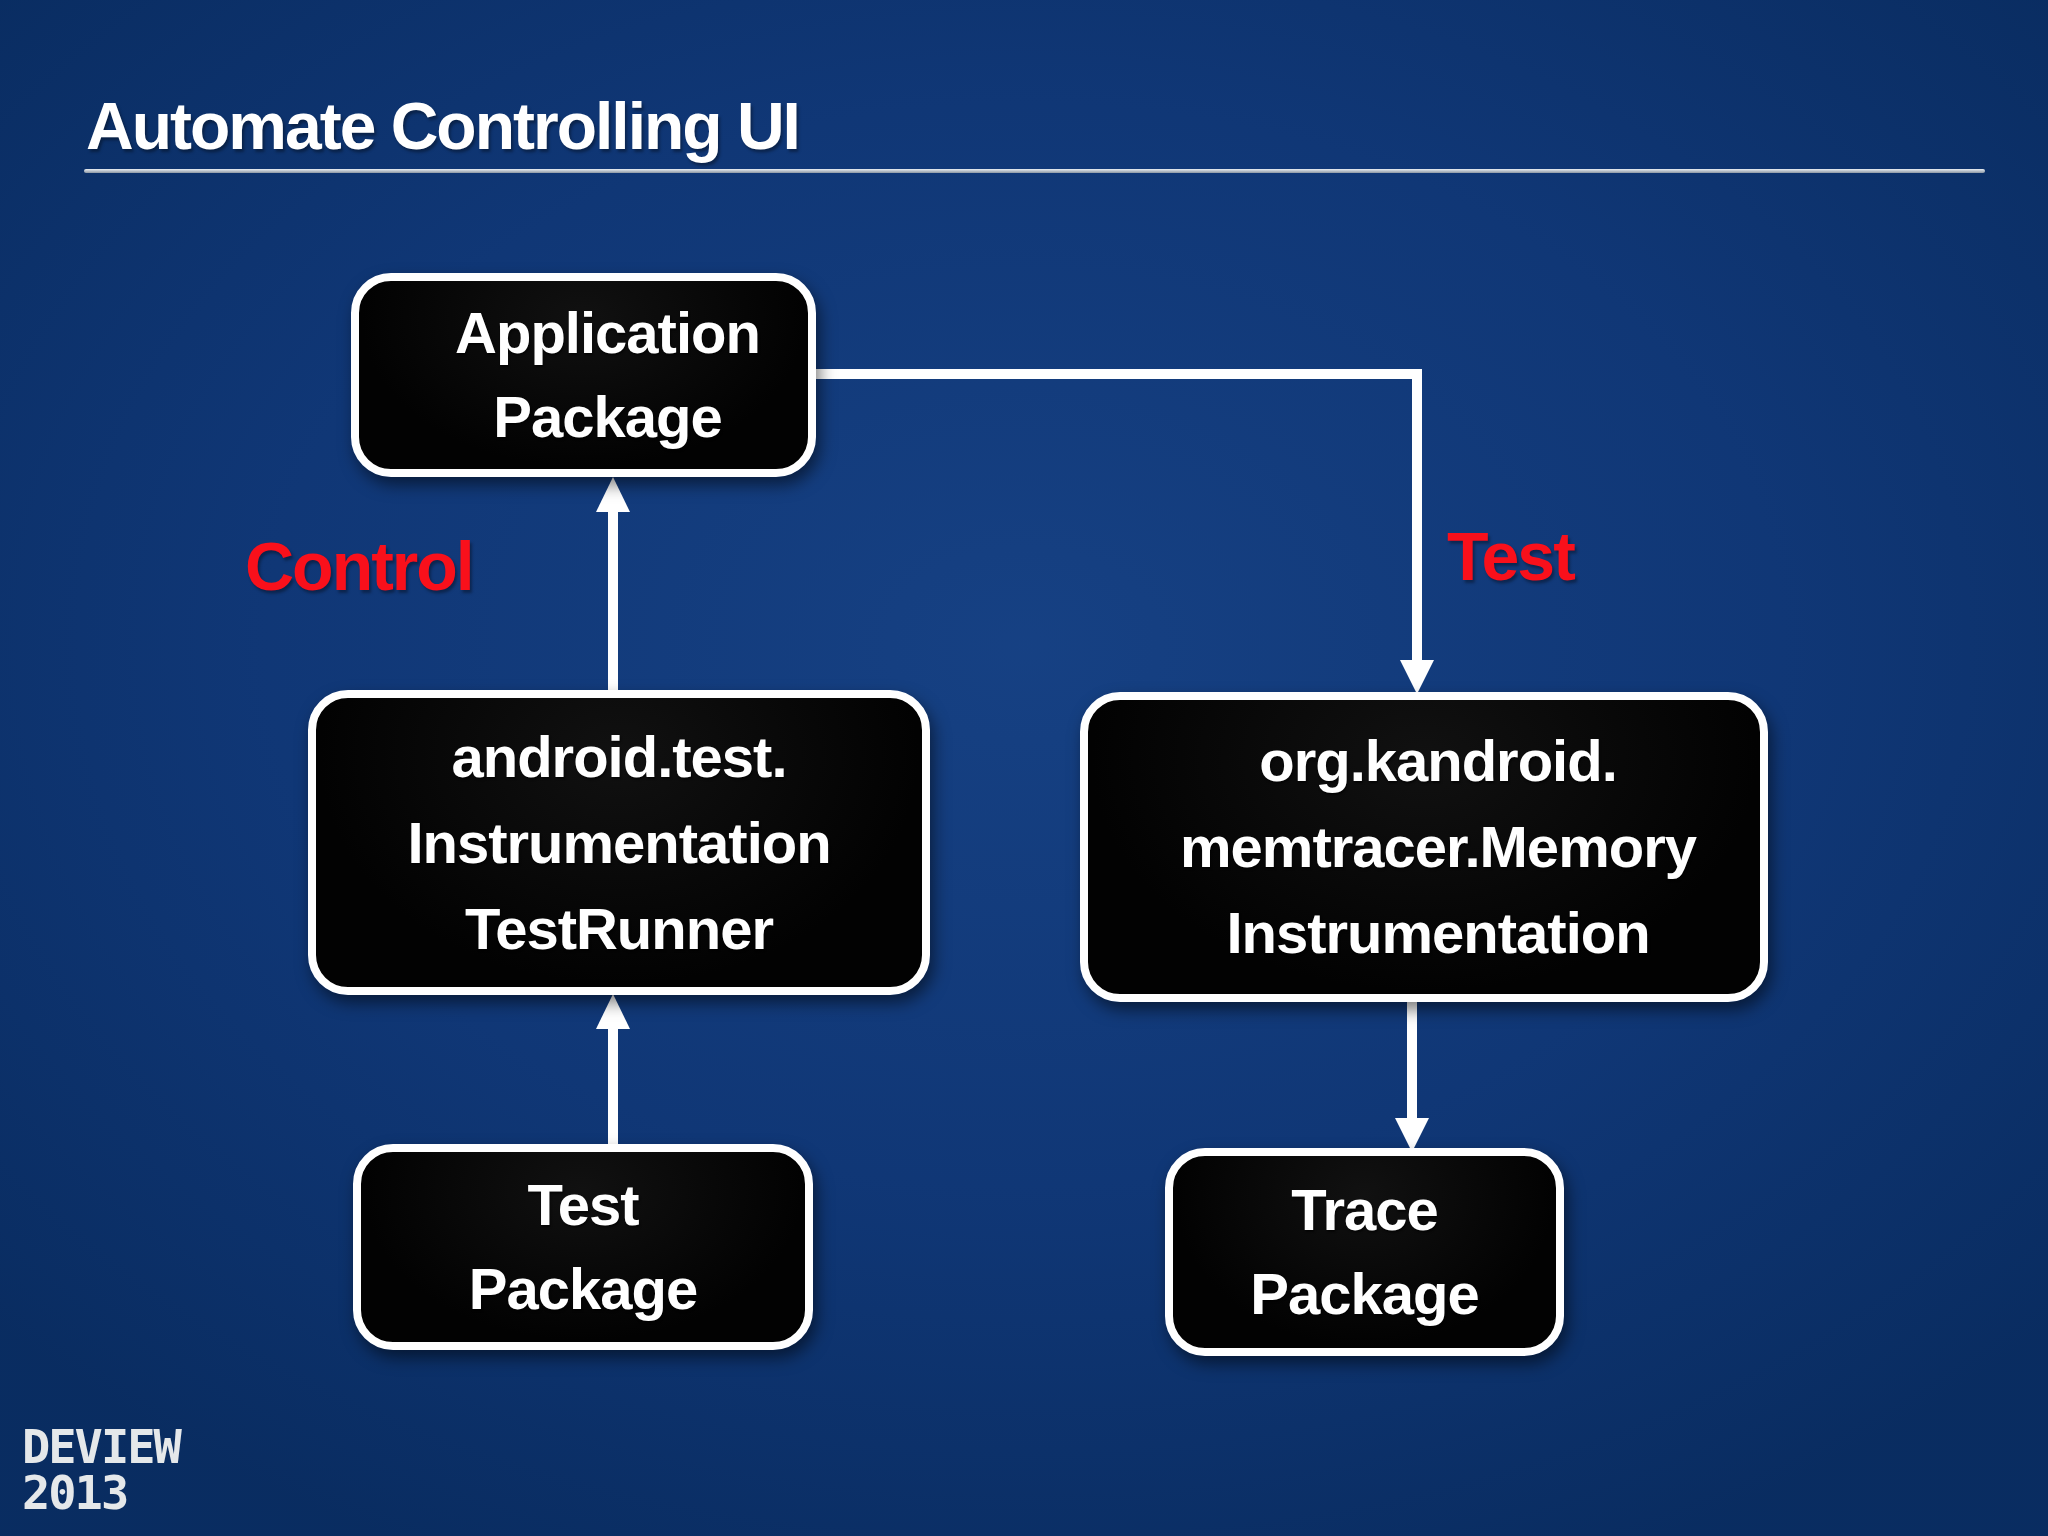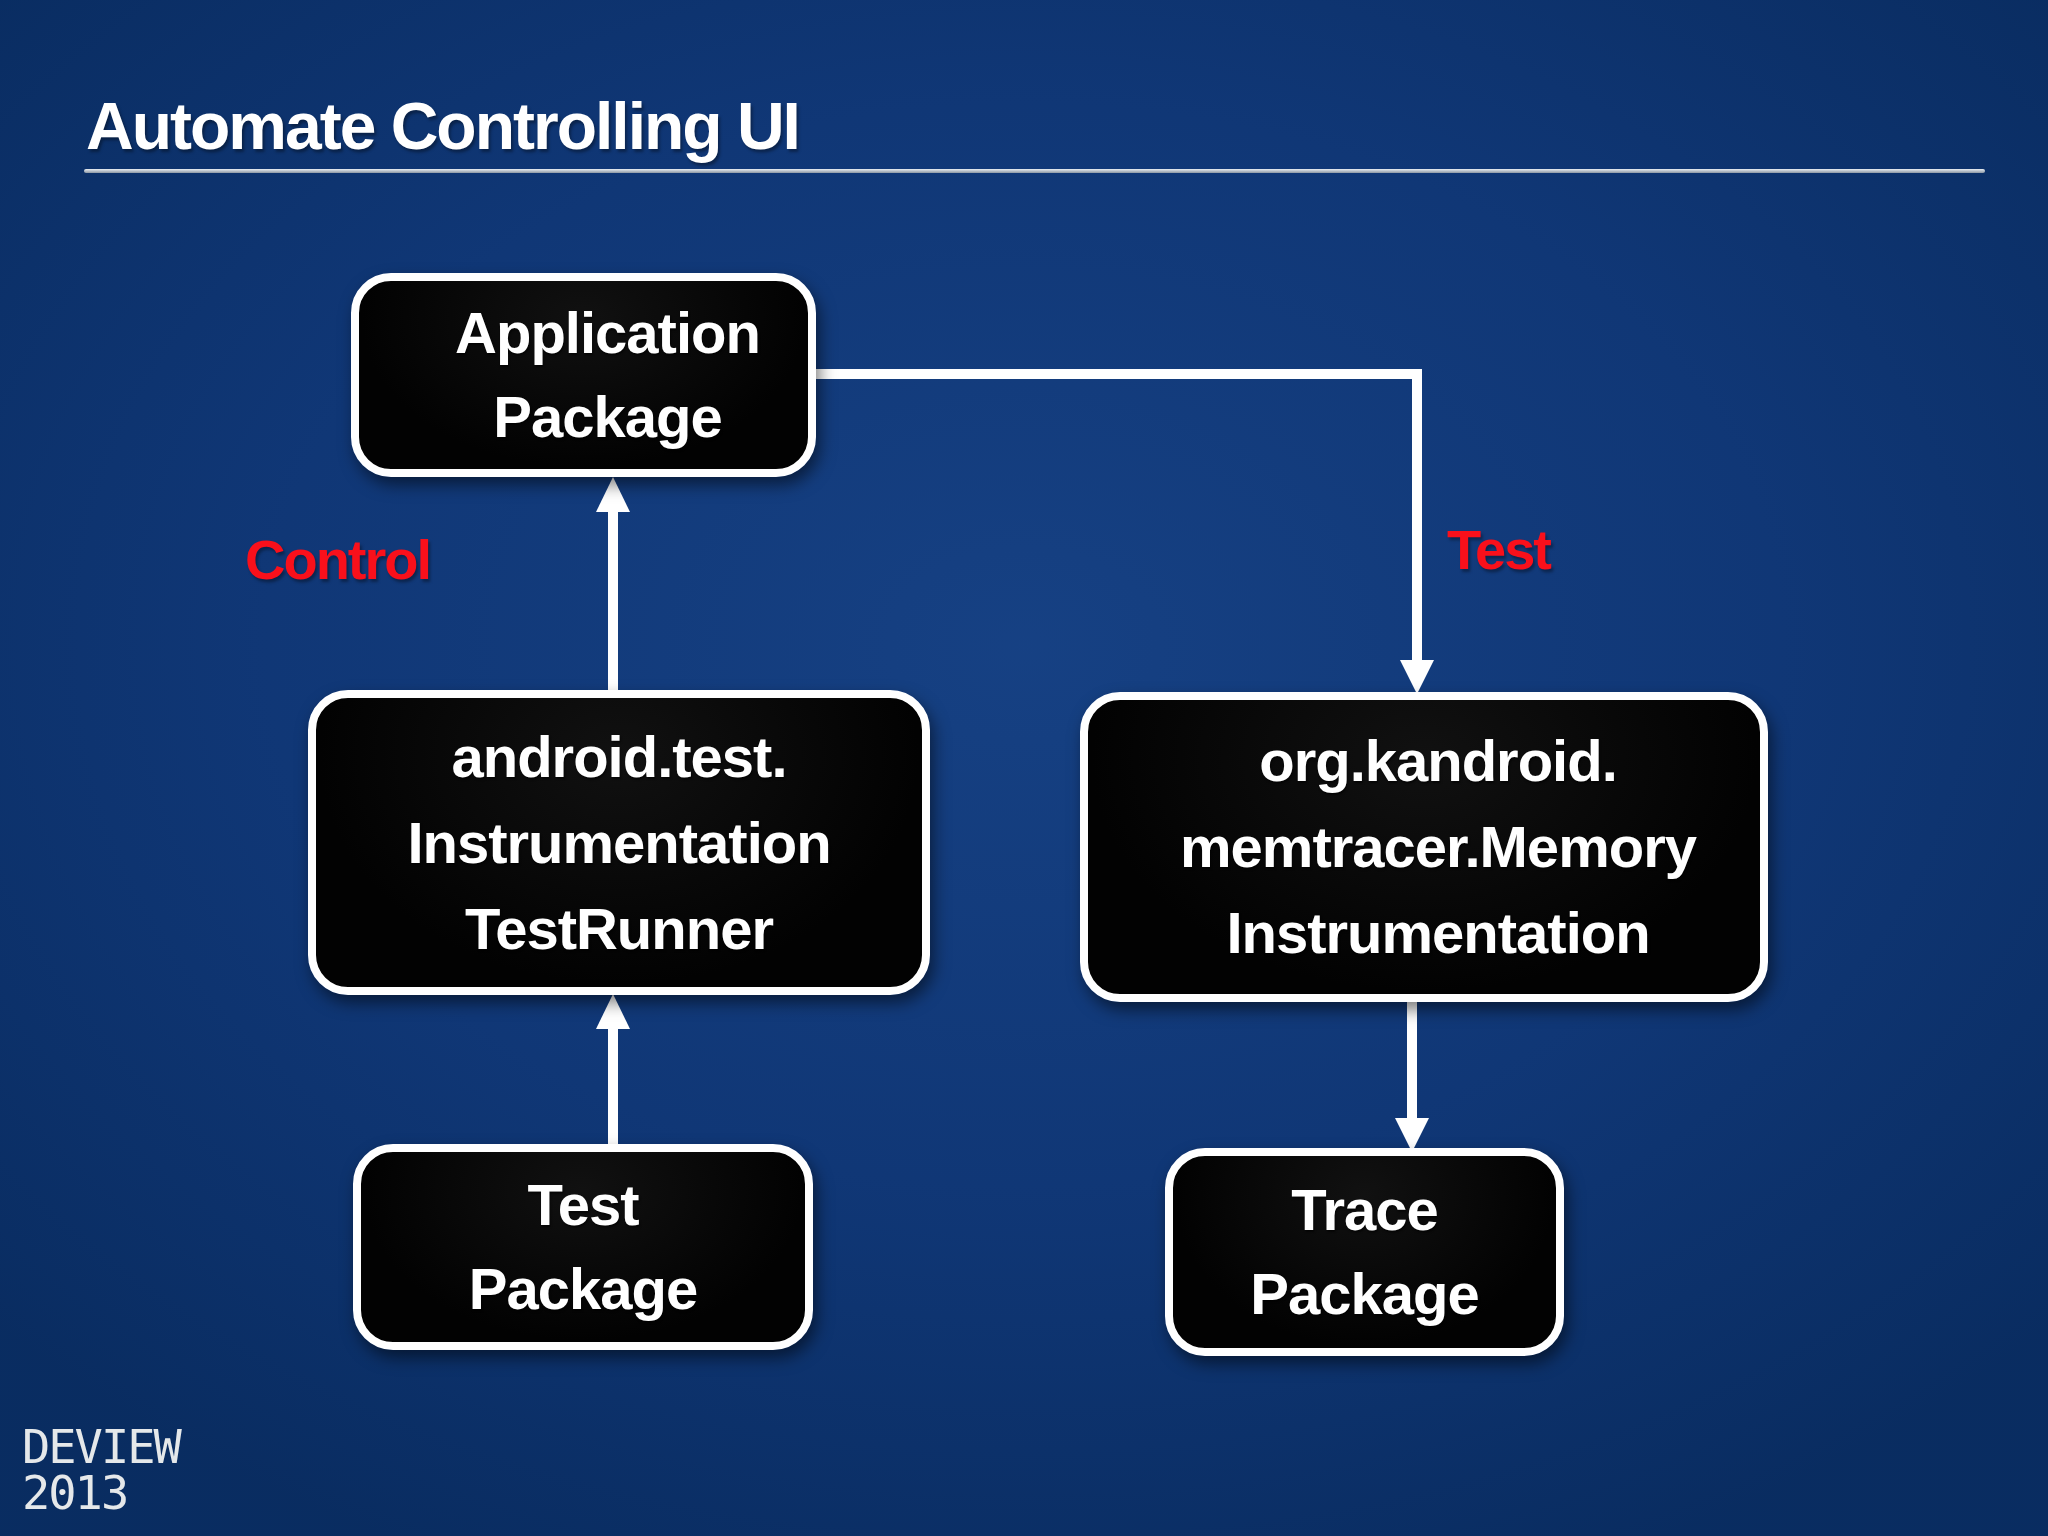--- a/index.html
+++ b/index.html
@@ -74,34 +74,34 @@
   .node-meminstr .label { line-height: 86px; }
   .node-meminstr      { left: 1080px; top: 692px;  width: 688px; height: 310px; padding-left: 28px; }
   .node-testpkg       { left: 353px;  top: 1144px; width: 460px; height: 206px; }
   .node-tracepkg      { left: 1165px; top: 1148px; width: 399px; height: 208px; }
 
   
   .edge-label {
     position: absolute;
     color: #f9101b;
     font-weight: 700;
-    font-size: 56px;
+    font-size: 68px;
     letter-spacing: -2px;
     text-shadow: 2px 3px 3px rgba(0,0,0,0.35);
     white-space: nowrap;
   }
   .edge-label-control { left: 245px;  top: 527px; }
   .edge-label-track   { left: 1447px; top: 517px; }
 
   
   .logo {
     position: absolute;
     left: 22px; top: 1424px;
     font-family: "DejaVu Sans Mono", monospace;
-    font-weight: 400;
+    font-weight: 700;
     font-size: 47px;
     line-height: 46px;
     letter-spacing: -2px;
     color: #e5e8ea;
   }
 </style>
 </head>
 <body>
 
 <div class="slide">

